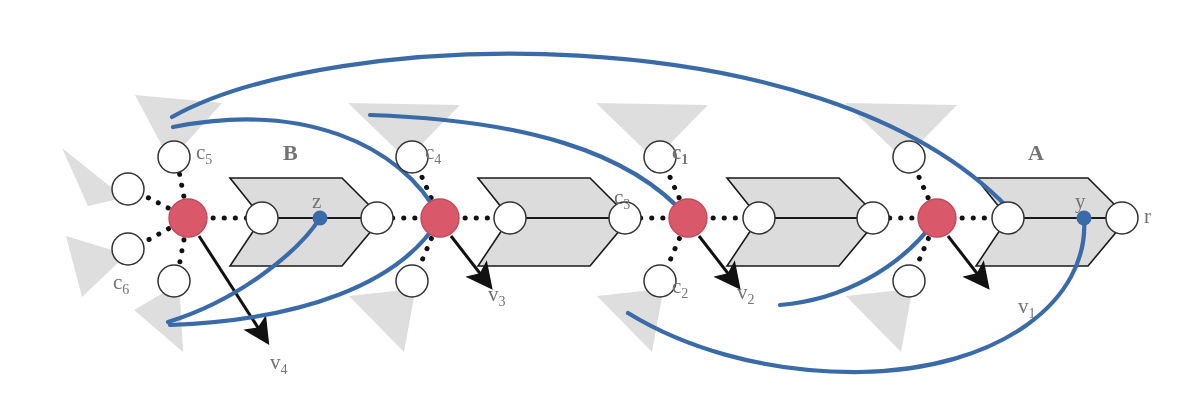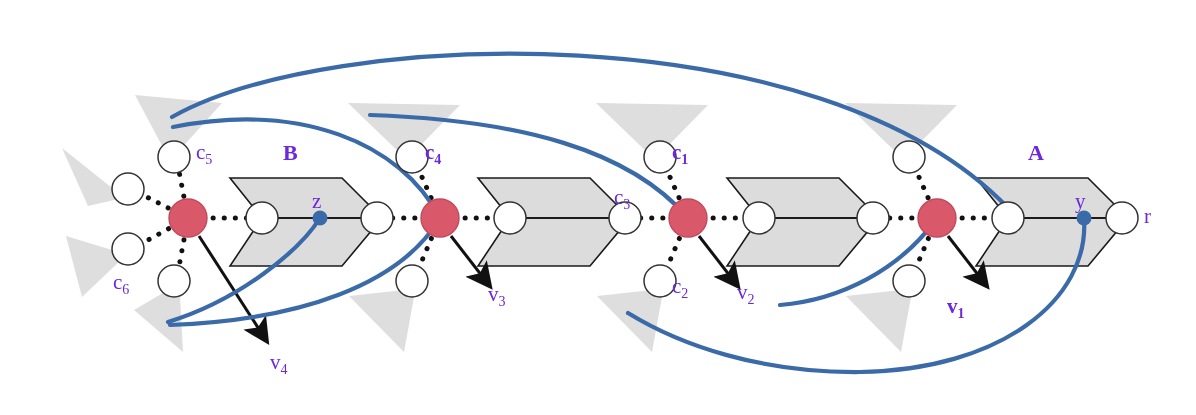--- a/index.html
+++ b/index.html
@@ -1,20 +1,20 @@
 <!DOCTYPE html>
 <html><head>
 <meta charset="utf-8">
 <style>
   html,body{margin:0;padding:0;background:#ffffff;}
   #stage{position:relative;width:1196px;height:415px;background:#ffffff;
          font-family:"Liberation Serif","DejaVu Serif",serif;overflow:hidden;}
   svg{position:absolute;left:0;top:0;width:1196px;height:415px;}
   .lbl{position:absolute;font-family:"Liberation Serif","DejaVu Serif",serif;
-       font-size:21px;color:#6d28d9;white-space:nowrap;}
+       font-size:21px;color:#737373;white-space:nowrap;}
   .lbl.bold{font-weight:bold;font-size:22px;}
   .lbl sub{font-size:14px;}
 </style>
 </head>
 <body>
 
 <div id="stage">
 
   <svg viewBox="0 0 1196 415">
     <defs>
@@ -148,29 +148,29 @@
   <div class="lbl" style="left:312px;top:189px;"><span>z</span></div>
   <div class="lbl" style="left:1075px;top:189px;"><span>y</span></div>
   <div class="lbl" style="left:1144px;top:204px;"><span>r</span></div>
 
   <div class="lbl" style="left:672px;top:140px;font-weight:bold;">
     <span>c</span><sub>1</sub></div>
   <div class="lbl" style="left:672px;top:274px;">
     <span>c</span><sub>2</sub></div>
   <div class="lbl" style="left:614px;top:185px;">
     <span>c</span><sub>3</sub></div>
-  <div class="lbl" style="left:425px;top:140px;font-weight:bold;">
+  <div class="lbl" style="left:425px;top:140px;">
     <span>c</span><sub>4</sub></div>
   <div class="lbl" style="left:196px;top:140px;">
     <span>c</span><sub>5</sub></div>
   <div class="lbl" style="left:113px;top:270px;">
     <span>c</span><sub>6</sub></div>
 
   <div class="lbl" style="left:270px;top:350px;">
     <span>v</span><sub>4</sub></div>
   <div class="lbl" style="left:488px;top:282px;">
     <span>v</span><sub>3</sub></div>
   <div class="lbl" style="left:737px;top:280px;">
     <span>v</span><sub>2</sub></div>
-  <div class="lbl" style="left:947px;top:294px;font-weight:bold;">
+  <div class="lbl" style="left:1018px;top:294px;">
     <span>v</span><sub>1</sub></div>
 
 </div>
 
 </body></html>

